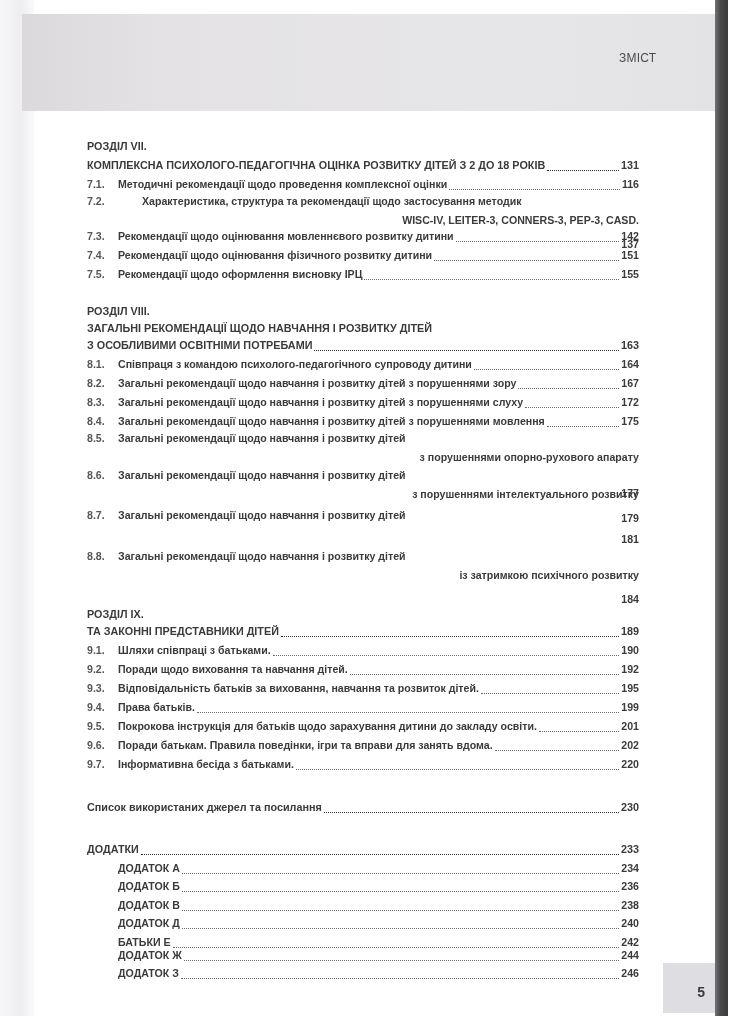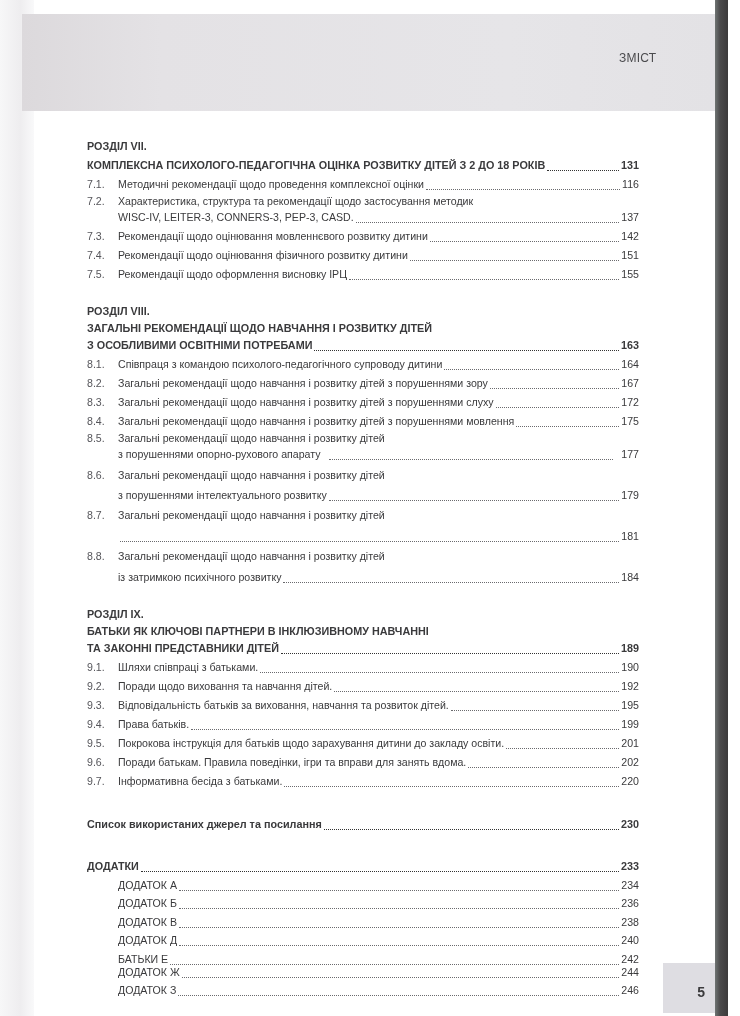--- a/index.html
+++ b/index.html
@@ -34,32 +34,32 @@
   }
   .page-num {
     position: absolute; right: 10px; top: 21px; font-size: 14px; font-weight: bold; color: #3b3b3d;
   }
   .toc {
     position: absolute; left: 87px; top: 137px; width: 552px;
     font-size: 10.6px; line-height: 19px;
   }
   .section-label { font-weight: bold; font-size: 10.8px; height: 19px; }
   .row {
-    display: flex; align-items: flex-end; height: 19px; white-space: nowrap;
+    display: flex; align-items: flex-end; height: 19px; white-space: nowrap; font-weight: bold;
   }
   .row.bold { font-weight: bold; font-size: 10.8px; }
   .num { width: 31px; flex: 0 0 31px; color: #55555a; }
   .title { flex: 0 1 auto; }
   .leader {
     flex: 1 1 auto; margin: 0 2px 4px 2px; height: 0;
     border-bottom: 1px dotted #6a6a6e;
   }
   .row.bold .leader { border-bottom: 1.6px dotted #333; }
   .page { flex: 0 0 auto; text-align: right; }
-  .sub-indent { padding-left: 31px; }
+  .sub-indent { padding-left: 31px; flex-direction: column; }
   .gap-md { height: 18px; }
   .appendix-row { padding-left: 31px; height: 18.5px; }
   .appendix-row.tight { height: 13px; }
 </style>
 </head>
 <body>
 
 <div class="left-edge"></div>
 <div class="header-band">
   <span class="header-title">ЗМІСТ</span>
@@ -76,21 +76,21 @@
       <span class="leader"></span>
       <span class="page">131</span>
     </div>
     <div class="row">
       <span class="num">7.1.</span>
       <span class="title">Методичні рекомендації щодо проведення комплексної оцінки</span>
       <span class="leader"></span>
       <span class="page">116</span>
     </div>
     <div>
-      <div class="row" style="height:17px;">
+      <div class="row" style="height:17px;gap:24px;">
         <span class="num">7.2.</span>
         <span class="title">Характеристика, структура та рекомендації щодо застосування методик</span>
       </div>
       <div class="row sub-indent" style="height:16px;">
         <span class="title">WISC-IV, LEITER-3, CONNERS-3, PEP-3, CASD.</span>
         <span class="leader"></span>
         <span class="page">137</span>
       </div>
     </div>
     <div class="row">
@@ -194,23 +194,20 @@
         <span class="page">184</span>
       </div>
     </div>
   </div>
 
   <div class="gap-md"></div>
 
   <div>
     <div class="section-label">РОЗДІЛ IX.</div>
     <div>
-      <div class="row bold" style="height:17px;">
-        <span class="title">БАТЬКИ ЯК КЛЮЧОВІ ПАРТНЕРИ В ІНКЛЮЗИВНОМУ НАВЧАННІ</span>
-      </div>
       <div class="row bold" style="height:17px;">
         <span class="title">ТА ЗАКОННІ ПРЕДСТАВНИКИ ДІТЕЙ</span>
         <span class="leader"></span>
         <span class="page">189</span>
       </div>
     </div>
     <div class="row">
       <span class="num">9.1.</span>
       <span class="title">Шляхи співпраці з батьками.</span>
       <span class="leader"></span>

